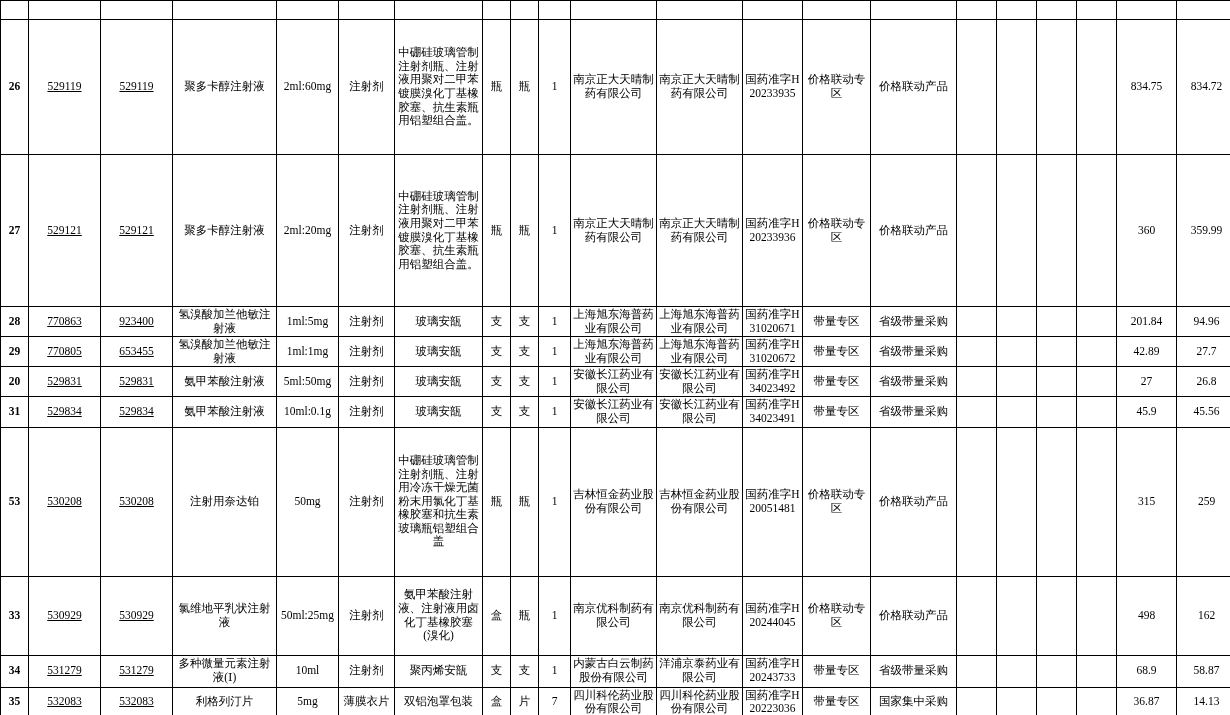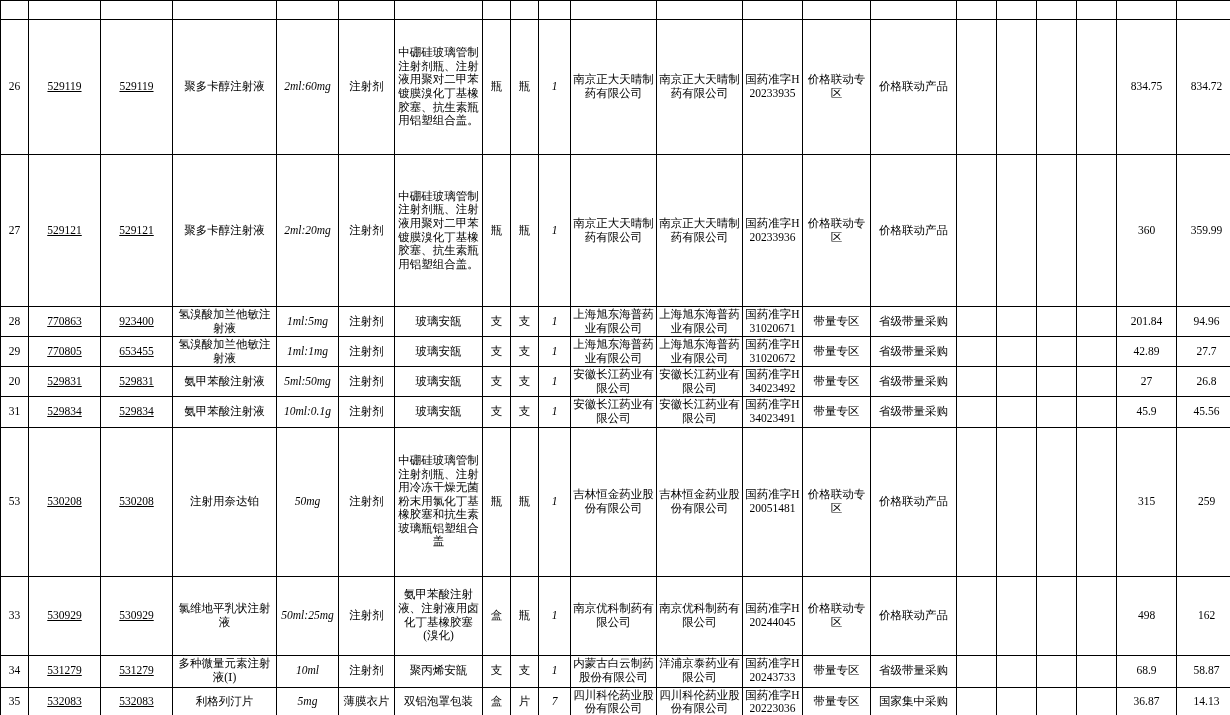--- a/index.html
+++ b/index.html
@@ -31,27 +31,26 @@
     font-size: 11.5px;
     line-height: 1.18;
     padding: 1px 2px;
     text-align: center;
     vertical-align: middle;
     overflow: hidden;
     word-break: break-all;
     background: #ffffff;
   }
   td.idx {
-    font-weight: normal;
+    font-weight: bold;
     font-size: 12px;
   }
   td.num {
     font-family: "Liberation Serif", serif;
     font-size: 12px;
-    font-style: italic;
   }
   td.code {
     font-size: 12px;
     text-decoration: underline;
   }
   td.narrow-wrap {
     font-size: 11.5px;
     line-height: 1.12;
     word-break: break-all;
     padding: 1px 1px;

